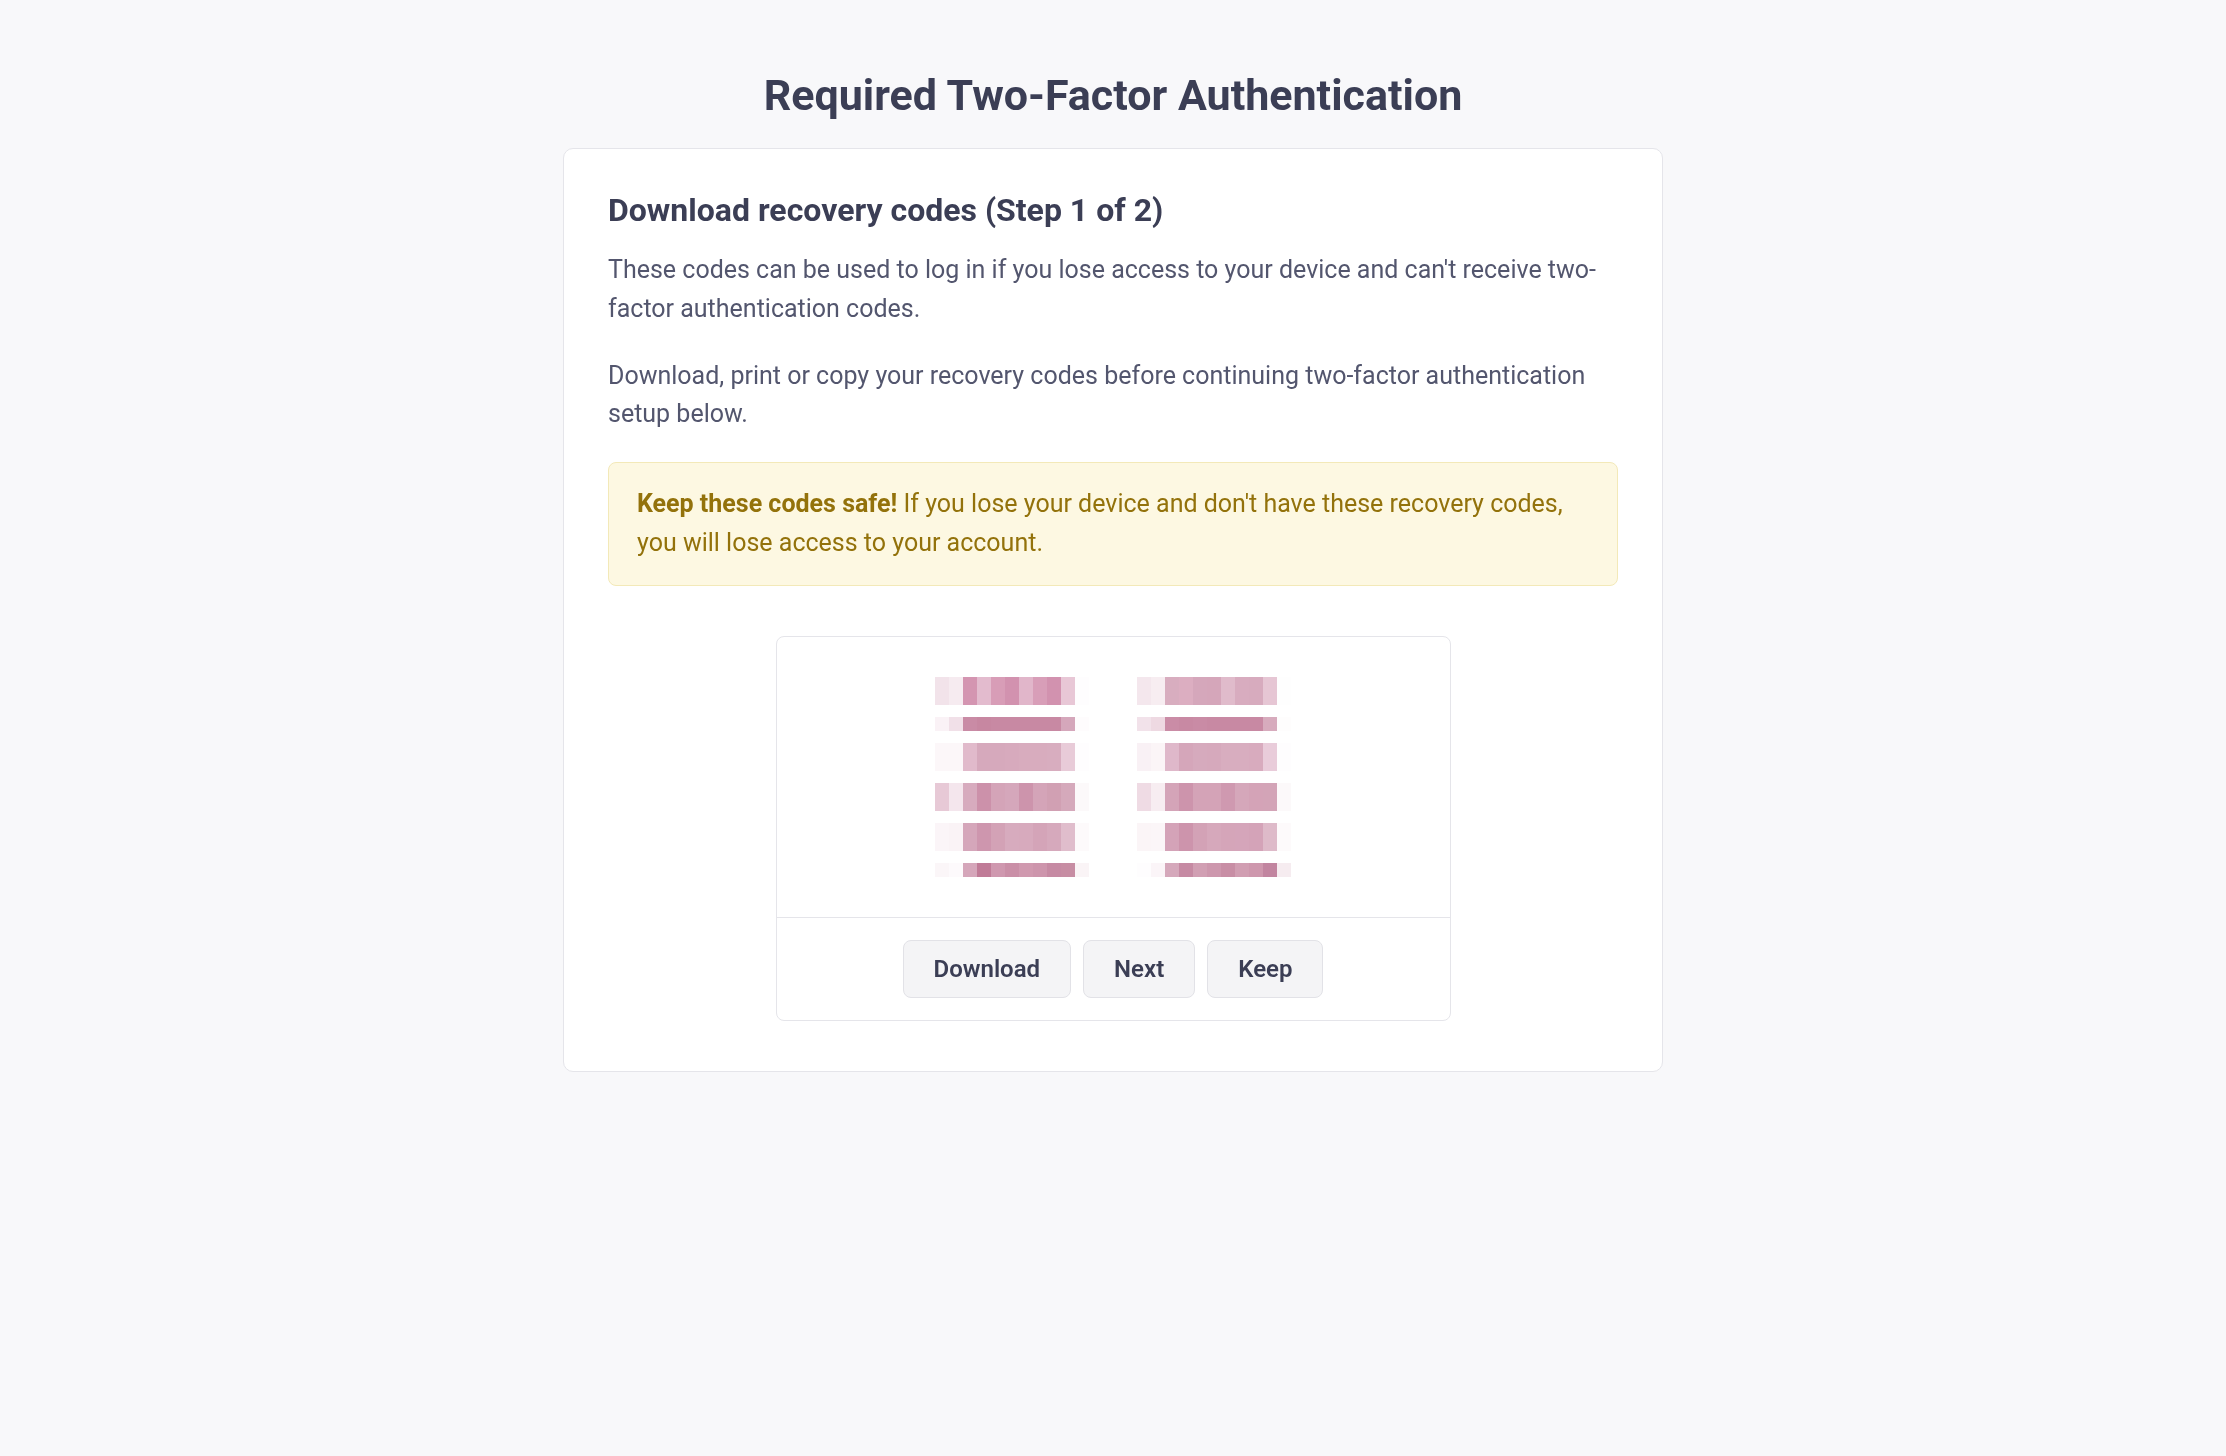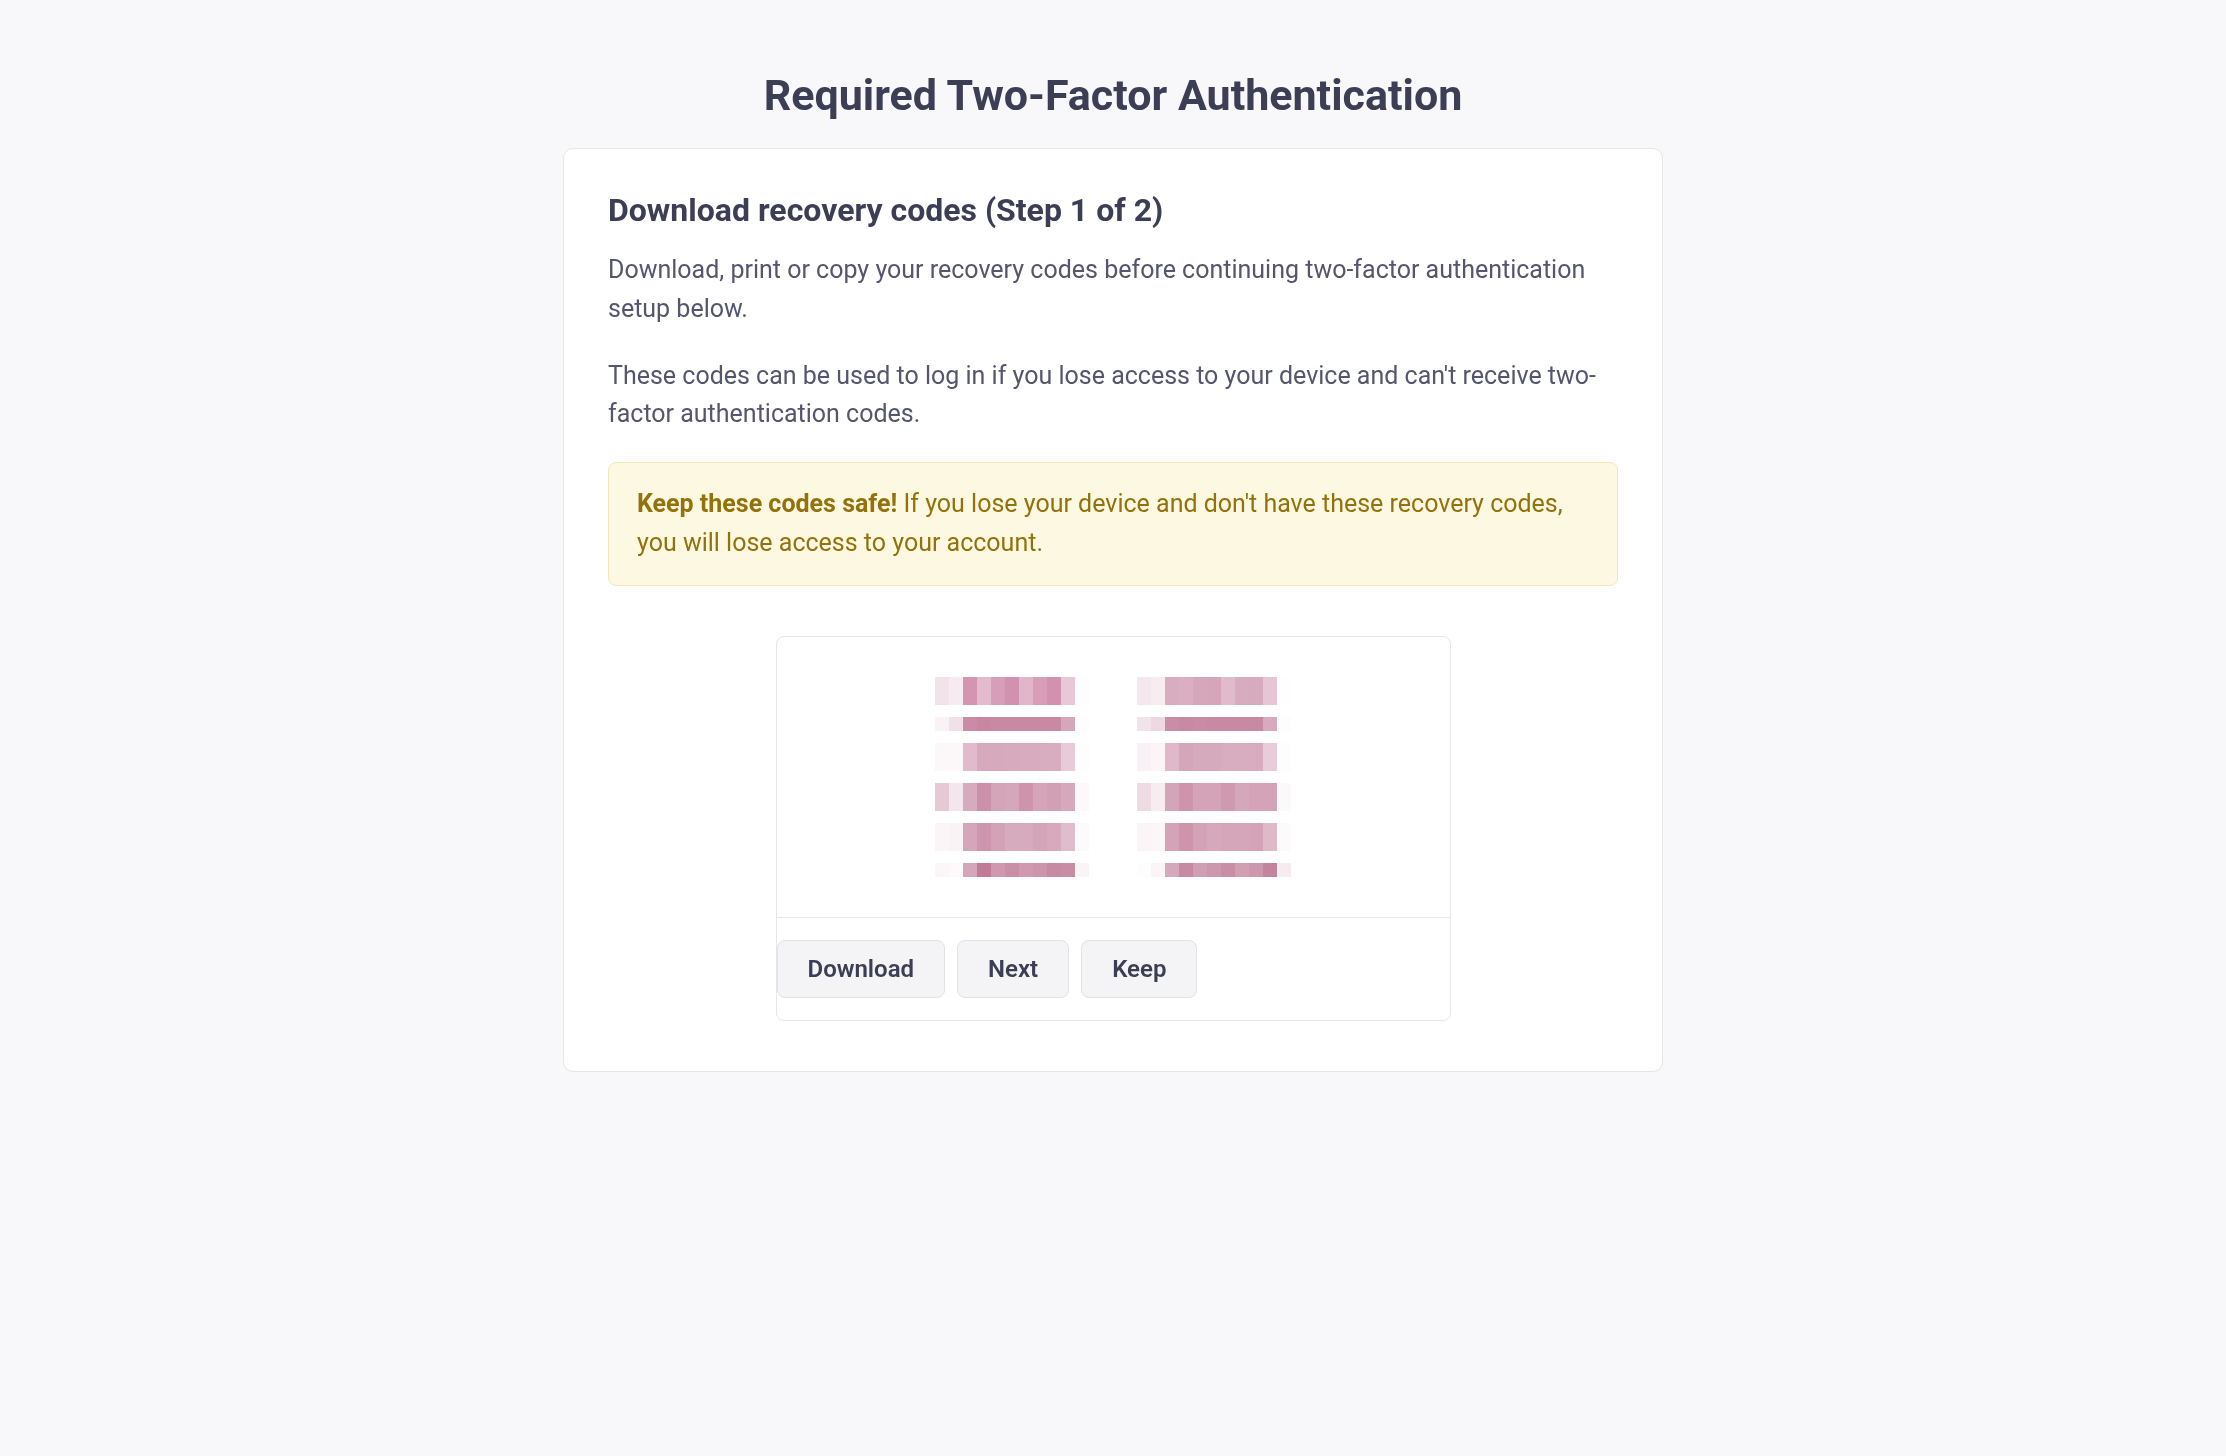--- a/index.html
+++ b/index.html
@@ -109,20 +109,21 @@
     }
     
     .pixel {
       display: inline-block;
     }
     
     .codes-actions {
       border-top: 1px solid #e5e5ea;
       padding: 22px 0;
       display: flex;
+      justify-content: center;
       gap: 12px;
     }
     
     .btn {
       background-color: #f4f4f6;
       border: 1px solid #e2e2e7;
       border-radius: 8px;
       padding: 14px 30px;
       font-size: 24px;
       font-weight: 600;
@@ -153,23 +154,23 @@
 </head>
 <body>
 
 <div class="container">
   <h1 class="page-title">Required Two-Factor Authentication</h1>
 
 
   <div class="card">
     <h2 class="card-title">Download recovery codes (Step 1 of 2)</h2>
 
+    <p class="card-text">These codes can be used to log in if you lose access to your device and can't receive two-factor authentication codes.</p>
+
     <p class="card-text">Download, print or copy your recovery codes before continuing two-factor authentication setup below.</p>
-
-    <p class="card-text">These codes can be used to log in if you lose access to your device and can't receive two-factor authentication codes.</p>
 
     <div class="alert">
       <strong>Keep these codes safe!</strong><span> If you lose your device and don't have these recovery codes, you will lose access to your account.</span>
     </div>
 
     <div class="codes-panel">
       <div class="codes-area">
         <div class="codes-column" id="codes-col1">
             <div class="code-row" style="height: 28px;">
               <span class="pixel" style="width: 14px; height: 28px; background-color: rgb(242, 227, 234);"></span>

